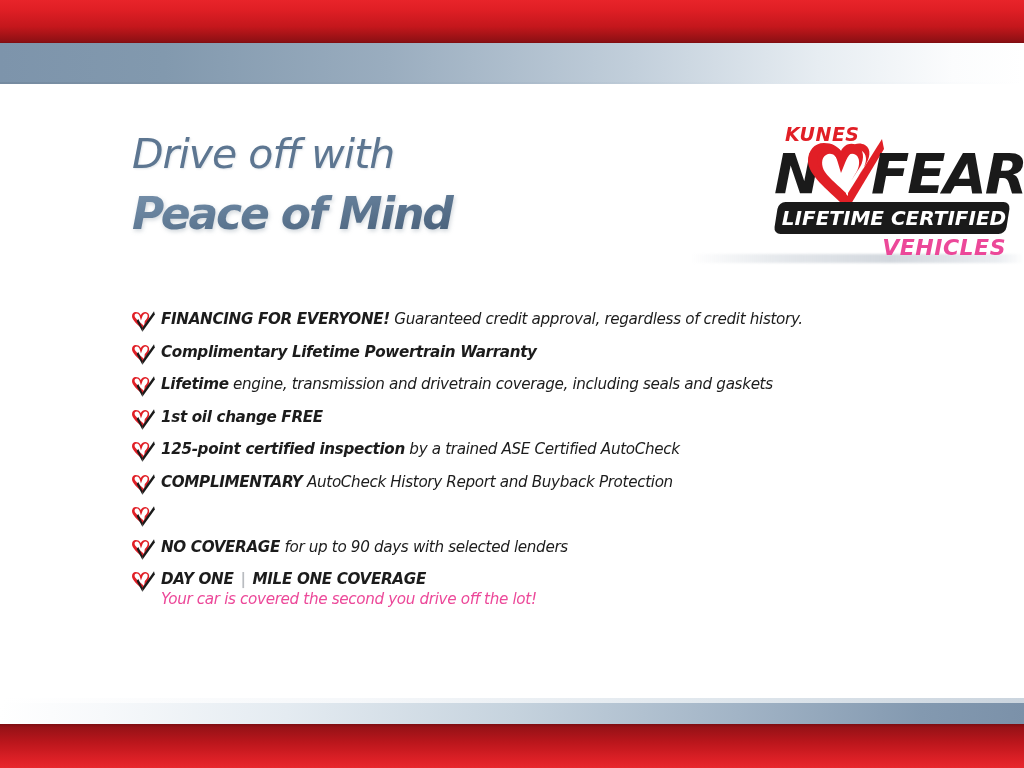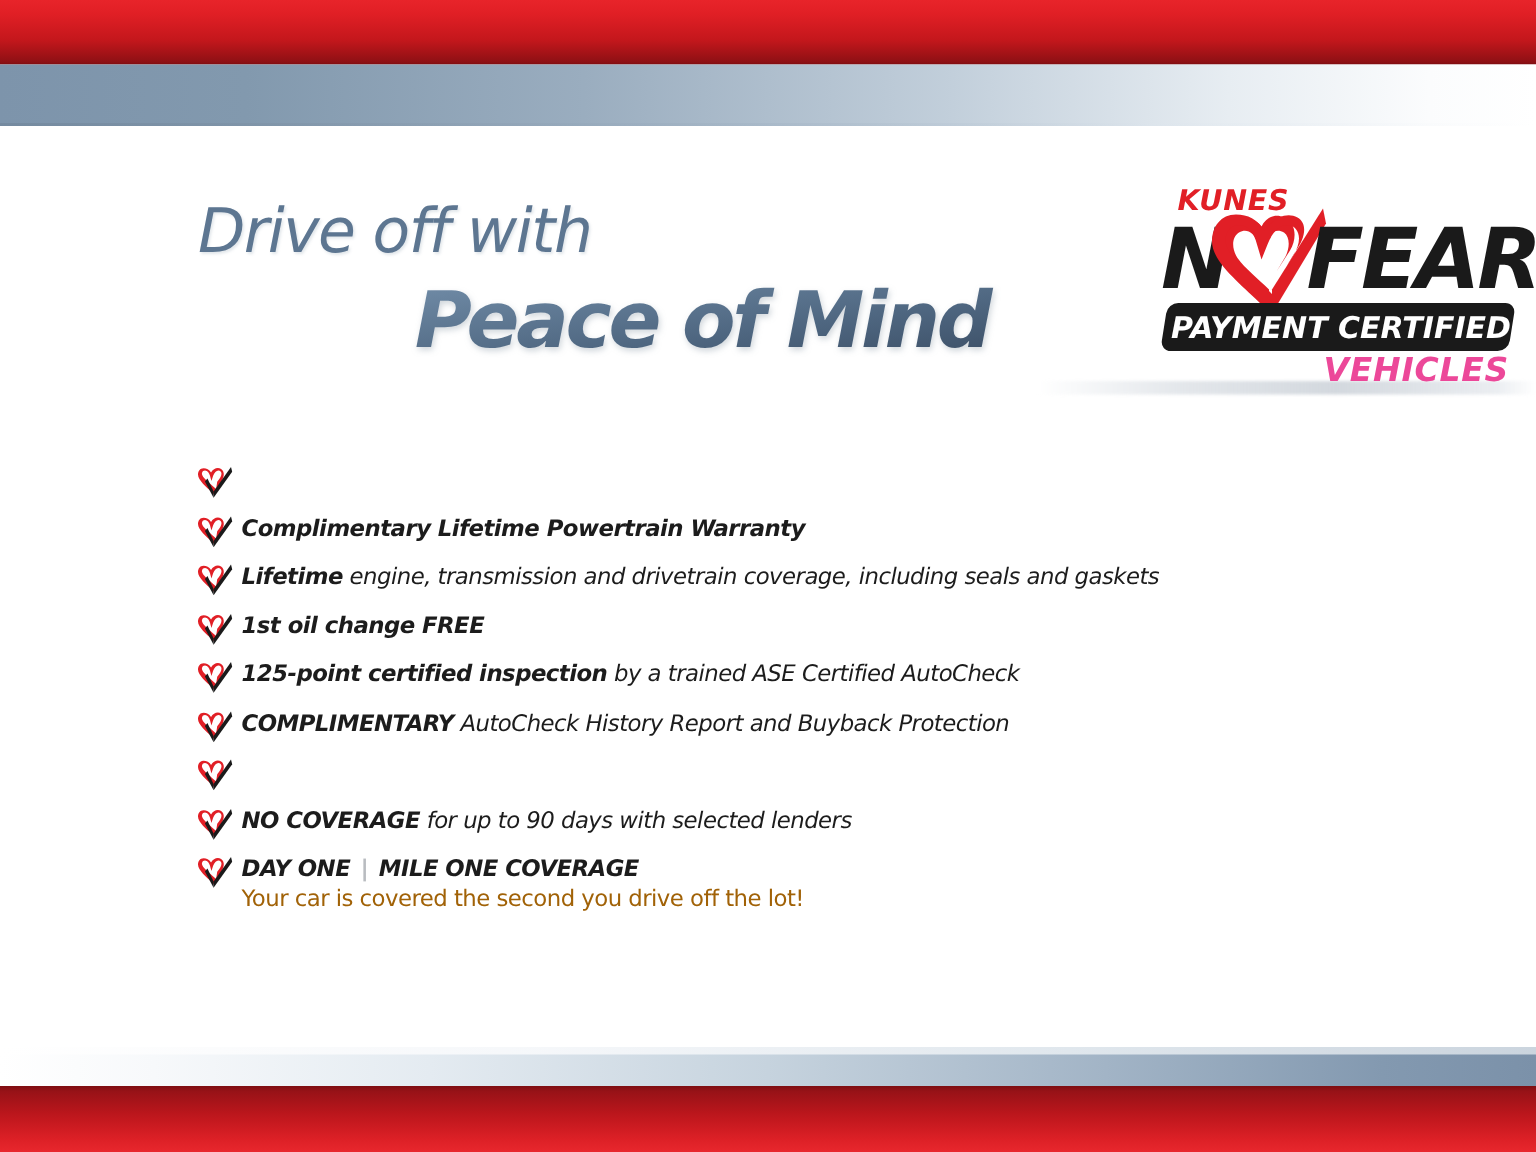--- a/index.html
+++ b/index.html
@@ -83,35 +83,33 @@
     line-height: 56px;
     font-style: italic;
     font-weight: 400;
     letter-spacing: -1px;
     color: #5d7691;
     white-space: nowrap;
     text-shadow: 1px 1px 2px rgba(120,140,160,.22);
   }
   .headline-line2 {
     font-family: "DejaVu Sans", sans-serif;
-    font-size: 52px;
+    font-size: 44px;
     line-height: 72px;
     font-style: italic;
     font-weight: 700;
     letter-spacing: -2.2px;
     margin-top: -4px;
-    margin-left: 52px;
     white-space: nowrap;
     background: linear-gradient(to bottom right, #7e97b0 0%, #6b86a1 22%, #4e6680 58%, #3c4f66 85%, #364759 100%);
     -webkit-background-clip: text;
     background-clip: text;
     color: transparent;
     -webkit-text-fill-color: transparent;
     filter: drop-shadow(1px 2px 2px rgba(100,118,136,.3));
-    text-align: center;
   }
 
   
   .headline-divider {
     position: absolute;
     left: 690px;
     top: 254px;
     width: 334px;
     height: 9px;
     background: linear-gradient(to right, rgba(255,255,255,0) 0%, rgba(206,212,219,.55) 28%, rgba(196,203,211,.75) 60%, rgba(214,220,227,.5) 92%, rgba(255,255,255,0) 100%);
@@ -252,22 +250,23 @@
   }
   .sep-pipe {
     color: #b9bcc0;
     font-weight: 700;
     padding: 0 2px;
   }
   .feature-sub {
     font-family: "DejaVu Sans", sans-serif;
     font-size: 15.2px;
     line-height: 21px;
+    font-style: italic;
     font-weight: 400;
-    color: #a16207;
+    color: #ec4899;
     letter-spacing: -0.35px;
     margin-left: 29px;
     white-space: nowrap;
   }
 </style>
 </head>
 <body>
 
 <div id="poster">
 
@@ -291,31 +290,34 @@
       <svg class="logo-heartcheck" viewBox="0 0 78 74" xmlns="http://www.w3.org/2000/svg">
         <path d="M74 2 L40 56 L40 72 L76 12 Z" fill="#e11f26"></path>
         <path d="M15 8 C6 8 1 15 1 23 C1 36 18 50 30 62 L38 69 L38 56 C31 49 22 42 17 35 C13 29 13 21 18 18 C23 15 28 18 30 24 L33 32 L36 24 C38 18 43 15 48 18 C52 21 52 28 49 34 L43 44 L52 30 C57 22 56 11 48 8 C42 5 36 8 33 14 C30 9 22 8 15 8 Z" fill="#e11f26"></path>
         <path d="M16 6 C6 6 0 14 0 24 C0 38 20 53 33 66 L40 73 L43 62 L38 57 C26 46 9 33 9 23 C9 17 13 13 18 13 C24 13 28 18 30 26 L33 36 L37 26 C40 18 45 13 50 13 C55 13 58 17 58 22 C58 27 55 33 50 40 L56 30 C62 22 64 12 57 8 C50 4 41 8 35 17 C30 9 24 6 16 6 Z" fill="#e11f26"></path>
       </svg>
 
       <span class="logo-fear">FEAR</span>
     </div>
 
     <div class="logo-bar"></div>
-    <div class="logo-bar-text">PAYMENT CERTIFIED</div>
+    <div class="logo-bar-text">LIFETIME CERTIFIED</div>
     <div class="logo-vehicles">VEHICLES</div>
   </div>
 
   <div class="features" id="features">
       <div class="feature-row">
         <span class="feature-icon"><svg viewBox="0 0 46 42" xmlns="http://www.w3.org/2000/svg" width="23" height="21">
   <path d="M7.5 2.2 C2.6 2.2 0 6.2 0 10.6 C0 18.4 11.6 27.6 18.6 34.3 L21.6 37.2 L24.2 30.0 L21.5 27.6 C14.6 21.2 5.2 14.2 5.2 9.6 C5.2 6.8 7.0 5.2 9.4 5.2 C12.6 5.2 14.8 8.0 16.0 12.4 L17.9 19.2 L20.2 12.4 C21.7 8.0 24.4 5.2 27.1 5.2 C29.7 5.2 31.3 7.0 31.3 9.8 C31.3 12.8 29.0 16.3 25.6 20.2 L24.2 29.6 L30.2 21.6 C34.7 15.6 36.6 7.2 30.8 3.4 C26.4 0.6 20.4 2.6 17.4 8.0 C14.8 3.4 11.4 2.2 7.5 2.2 Z" fill="#e11f26"></path>
   <path d="M44.0 0.6 L20.8 33.4 L20.8 41.6 L45.6 7.0 Z" fill="#1a1a1a"></path>
   <path d="M12.6 16.0 L20.8 33.4 L20.8 41.6 L9.2 20.0 Z" fill="#1a1a1a"></path>
 </svg></span>
+        <div>
+          <div class="feature-text"><b>FINANCING FOR EVERYONE!</b><span class="reg"> Guaranteed credit approval, regardless of credit history.</span></div>
+        </div>
       </div>
       <div class="feature-row">
         <span class="feature-icon"><svg viewBox="0 0 46 42" xmlns="http://www.w3.org/2000/svg" width="23" height="21">
   <path d="M7.5 2.2 C2.6 2.2 0 6.2 0 10.6 C0 18.4 11.6 27.6 18.6 34.3 L21.6 37.2 L24.2 30.0 L21.5 27.6 C14.6 21.2 5.2 14.2 5.2 9.6 C5.2 6.8 7.0 5.2 9.4 5.2 C12.6 5.2 14.8 8.0 16.0 12.4 L17.9 19.2 L20.2 12.4 C21.7 8.0 24.4 5.2 27.1 5.2 C29.7 5.2 31.3 7.0 31.3 9.8 C31.3 12.8 29.0 16.3 25.6 20.2 L24.2 29.6 L30.2 21.6 C34.7 15.6 36.6 7.2 30.8 3.4 C26.4 0.6 20.4 2.6 17.4 8.0 C14.8 3.4 11.4 2.2 7.5 2.2 Z" fill="#e11f26"></path>
   <path d="M44.0 0.6 L20.8 33.4 L20.8 41.6 L45.6 7.0 Z" fill="#1a1a1a"></path>
   <path d="M12.6 16.0 L20.8 33.4 L20.8 41.6 L9.2 20.0 Z" fill="#1a1a1a"></path>
 </svg></span>
         <div>
           <div class="feature-text"><b>Complimentary Lifetime Powertrain Warranty</b></div>
         </div>

